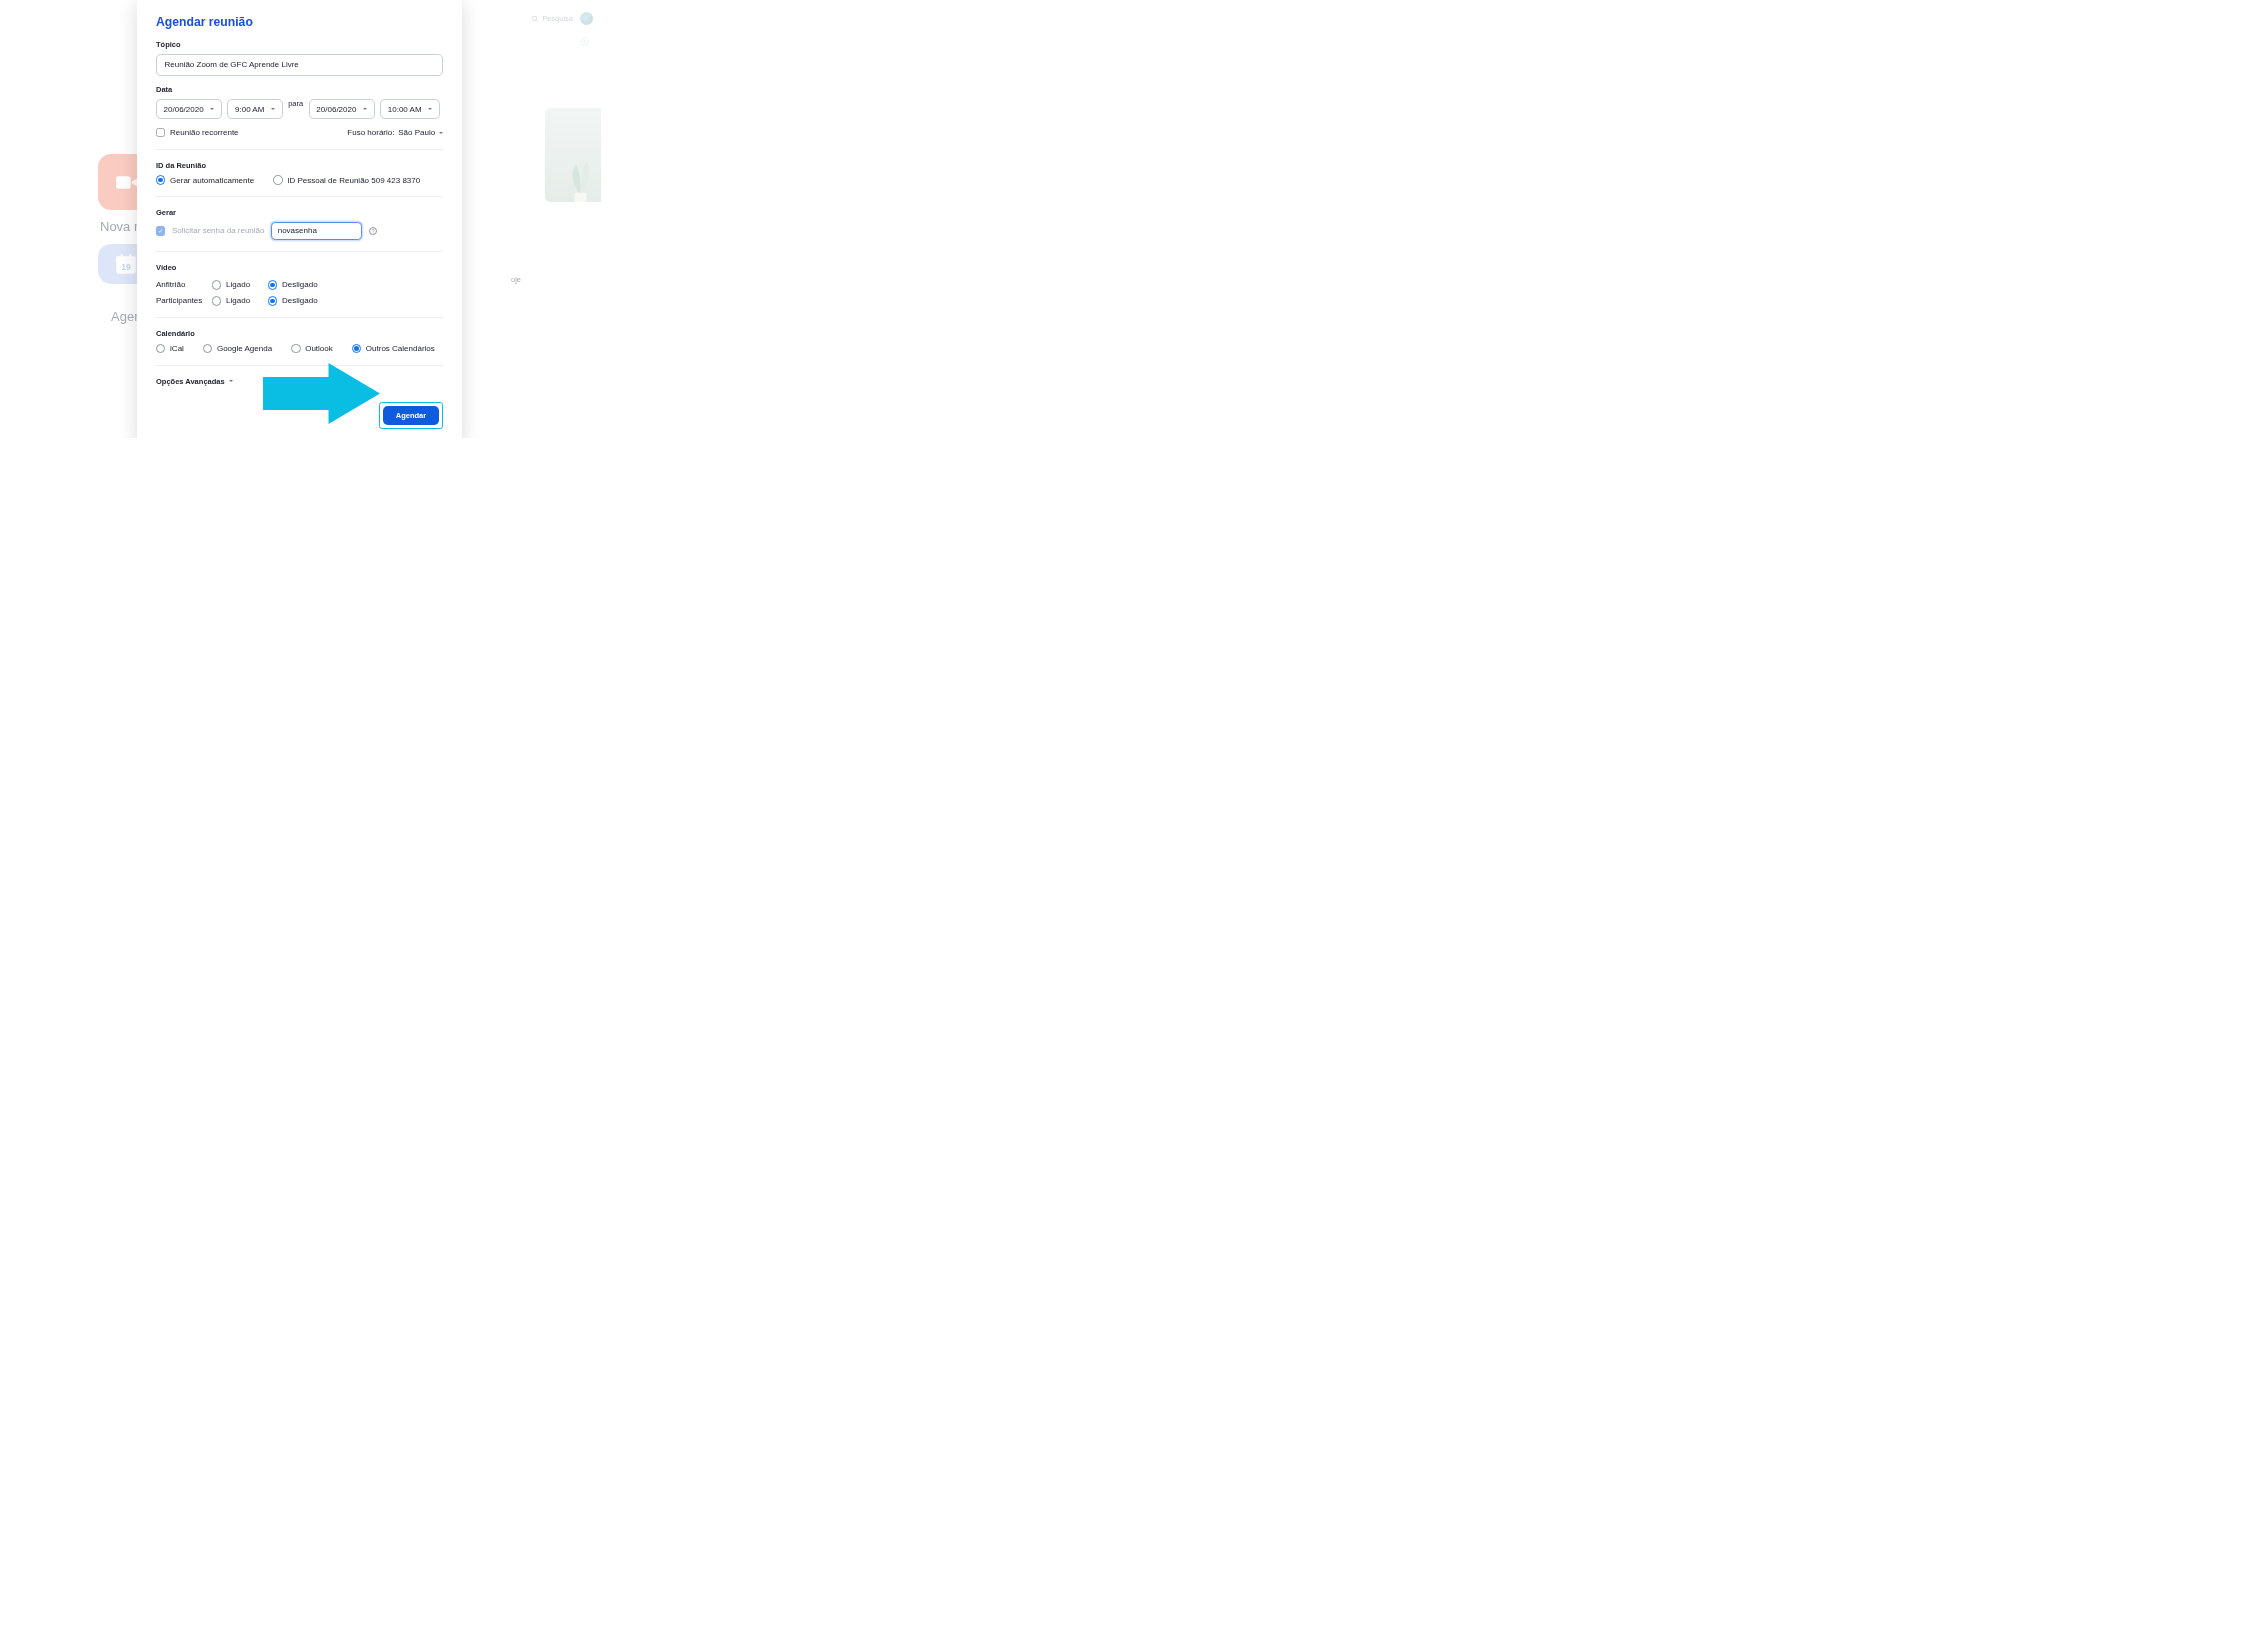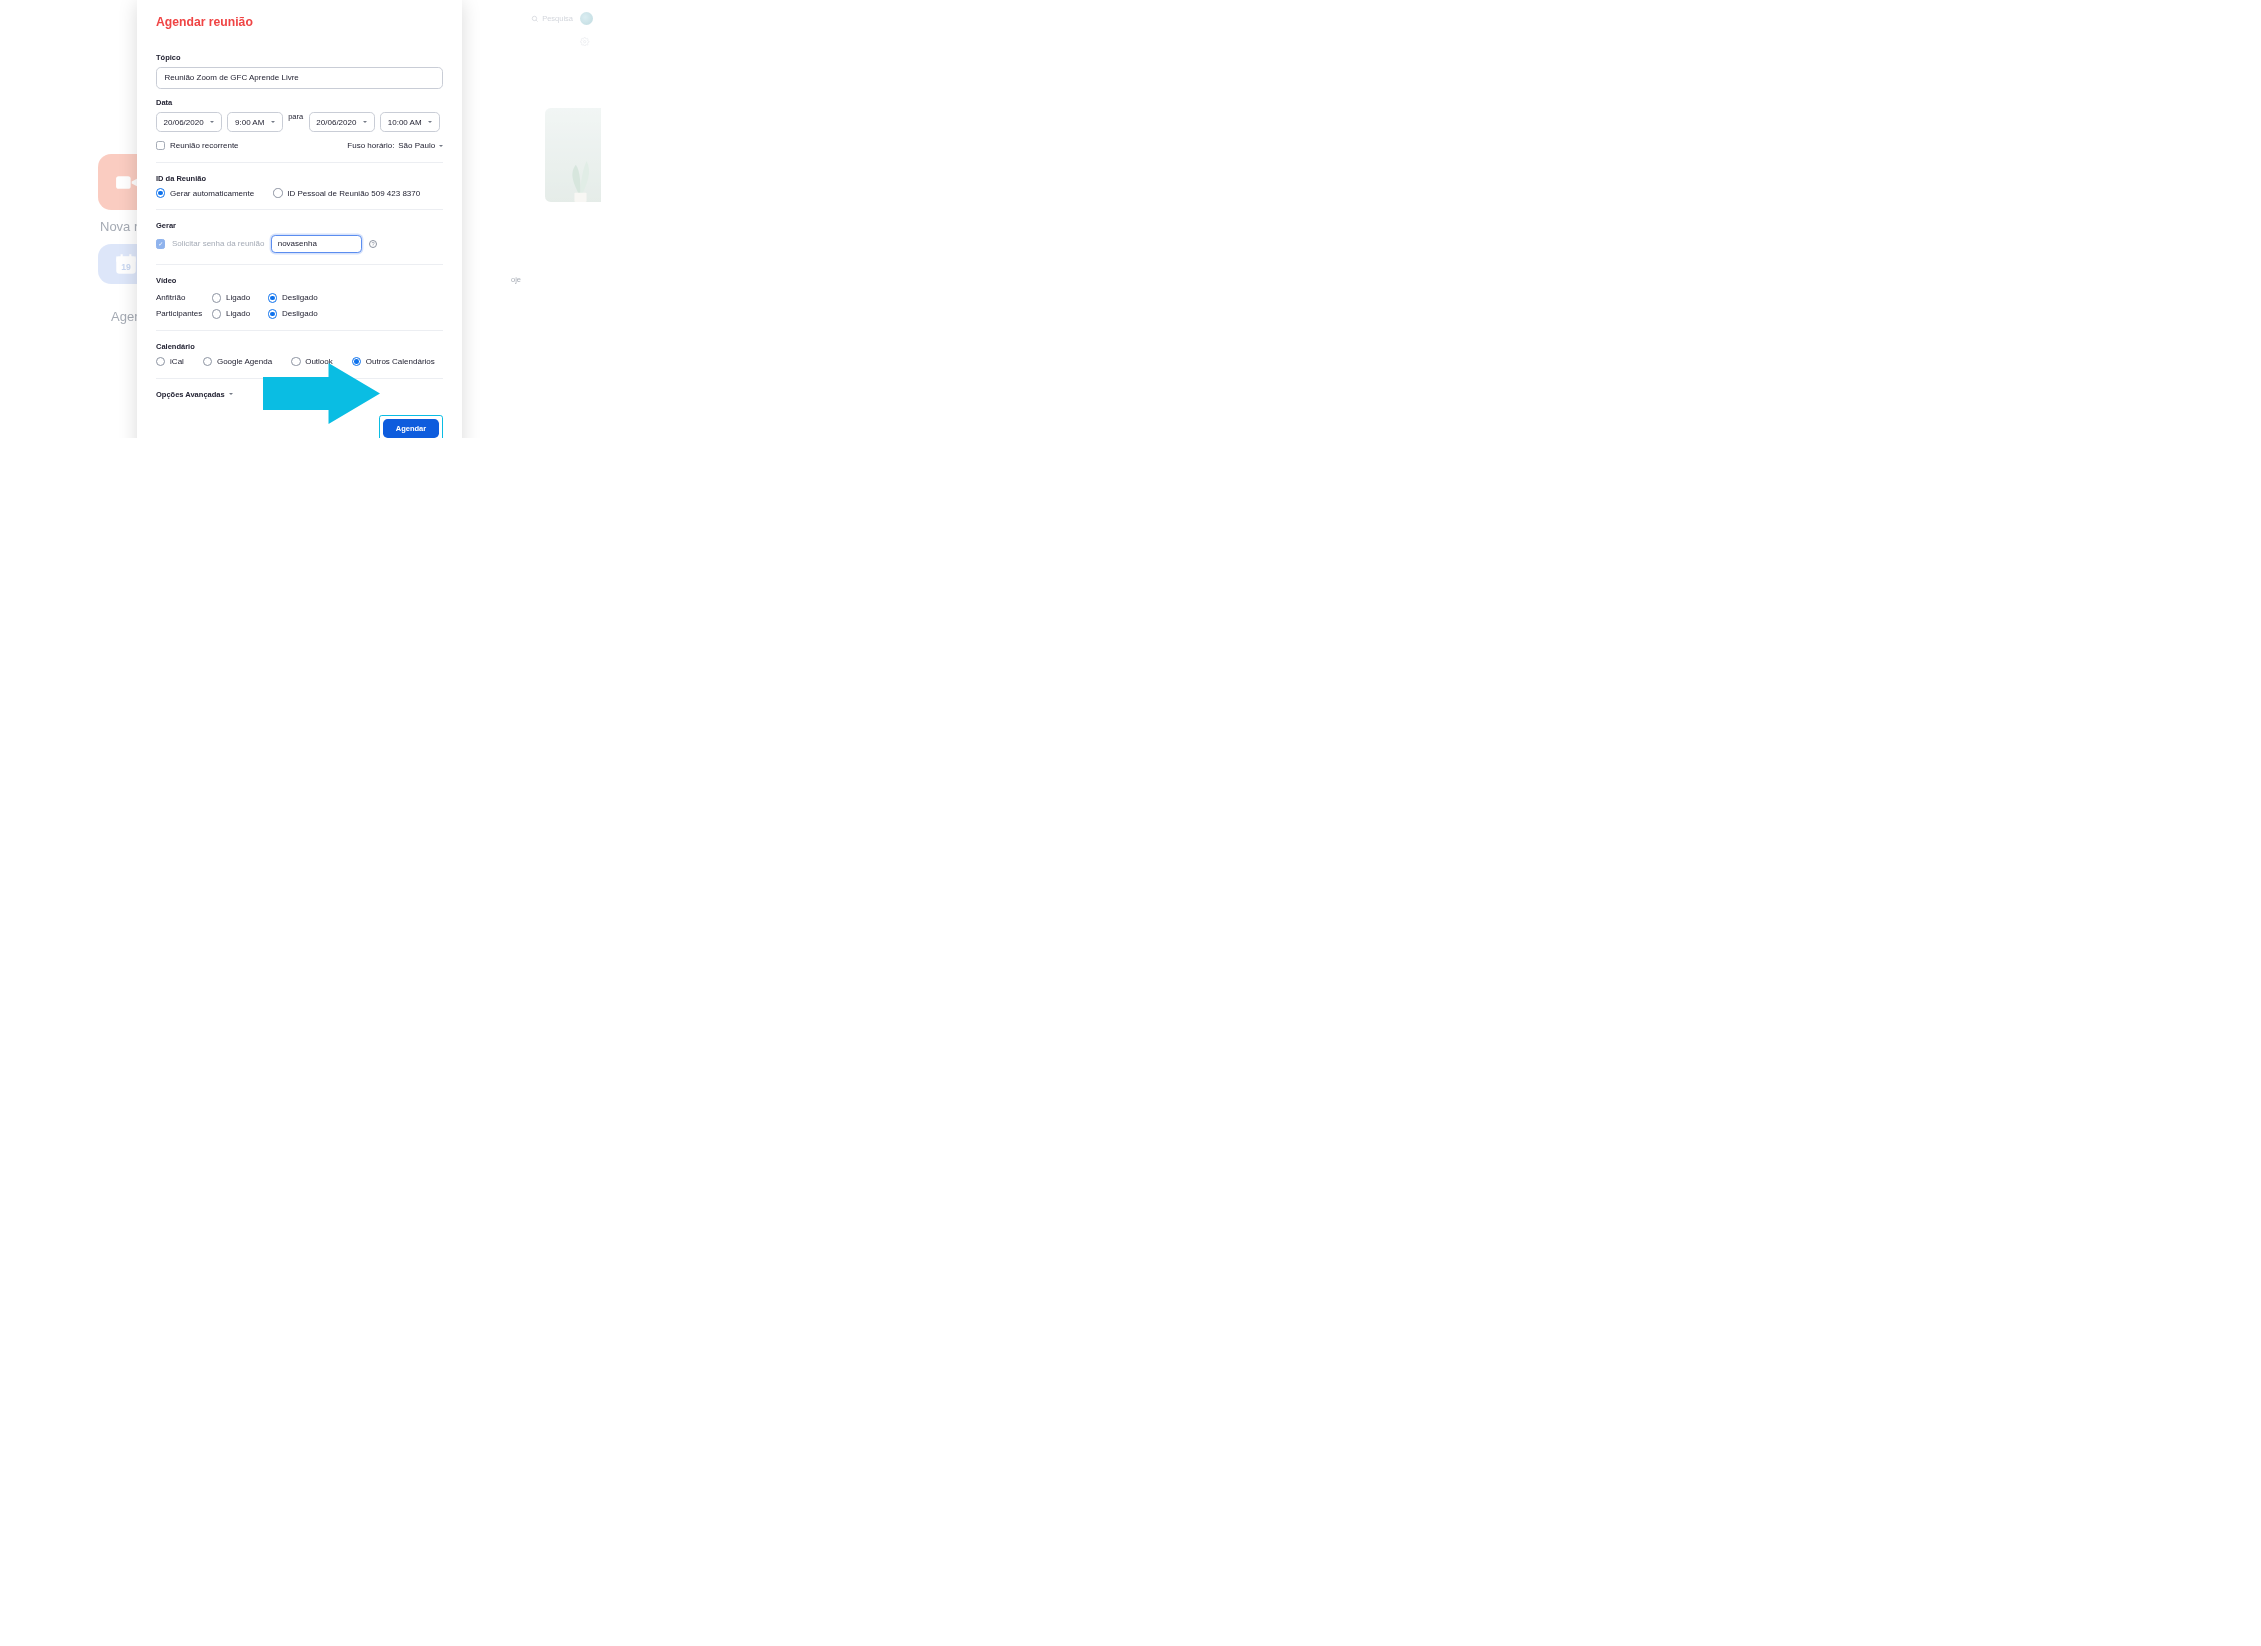--- a/index.html
+++ b/index.html
@@ -91,22 +91,22 @@
       left: 137px;
       width: 325px;
       background: #ffffff;
       border-radius: 0 0 6.6px 6.6px;
       box-shadow: 0 3.8px 19px rgba(0,0,0,0.15);
       padding: 15px 19px 17px 19px;
     }
     .modal h1 {
       font-size: 12.2px;
       font-weight: 700;
-      color: #ef4444;
-      margin-bottom: 24px;
+      color: #1d4ed8;
+      margin-bottom: 11px;
     }
     .section-label {
       font-size: 7.5px;
       font-weight: 700;
       color: #232333;
       margin-bottom: 4.7px;
     }
     .topic-input {
       width: 100%;
       border: 0.7px solid #c9cdd6;

